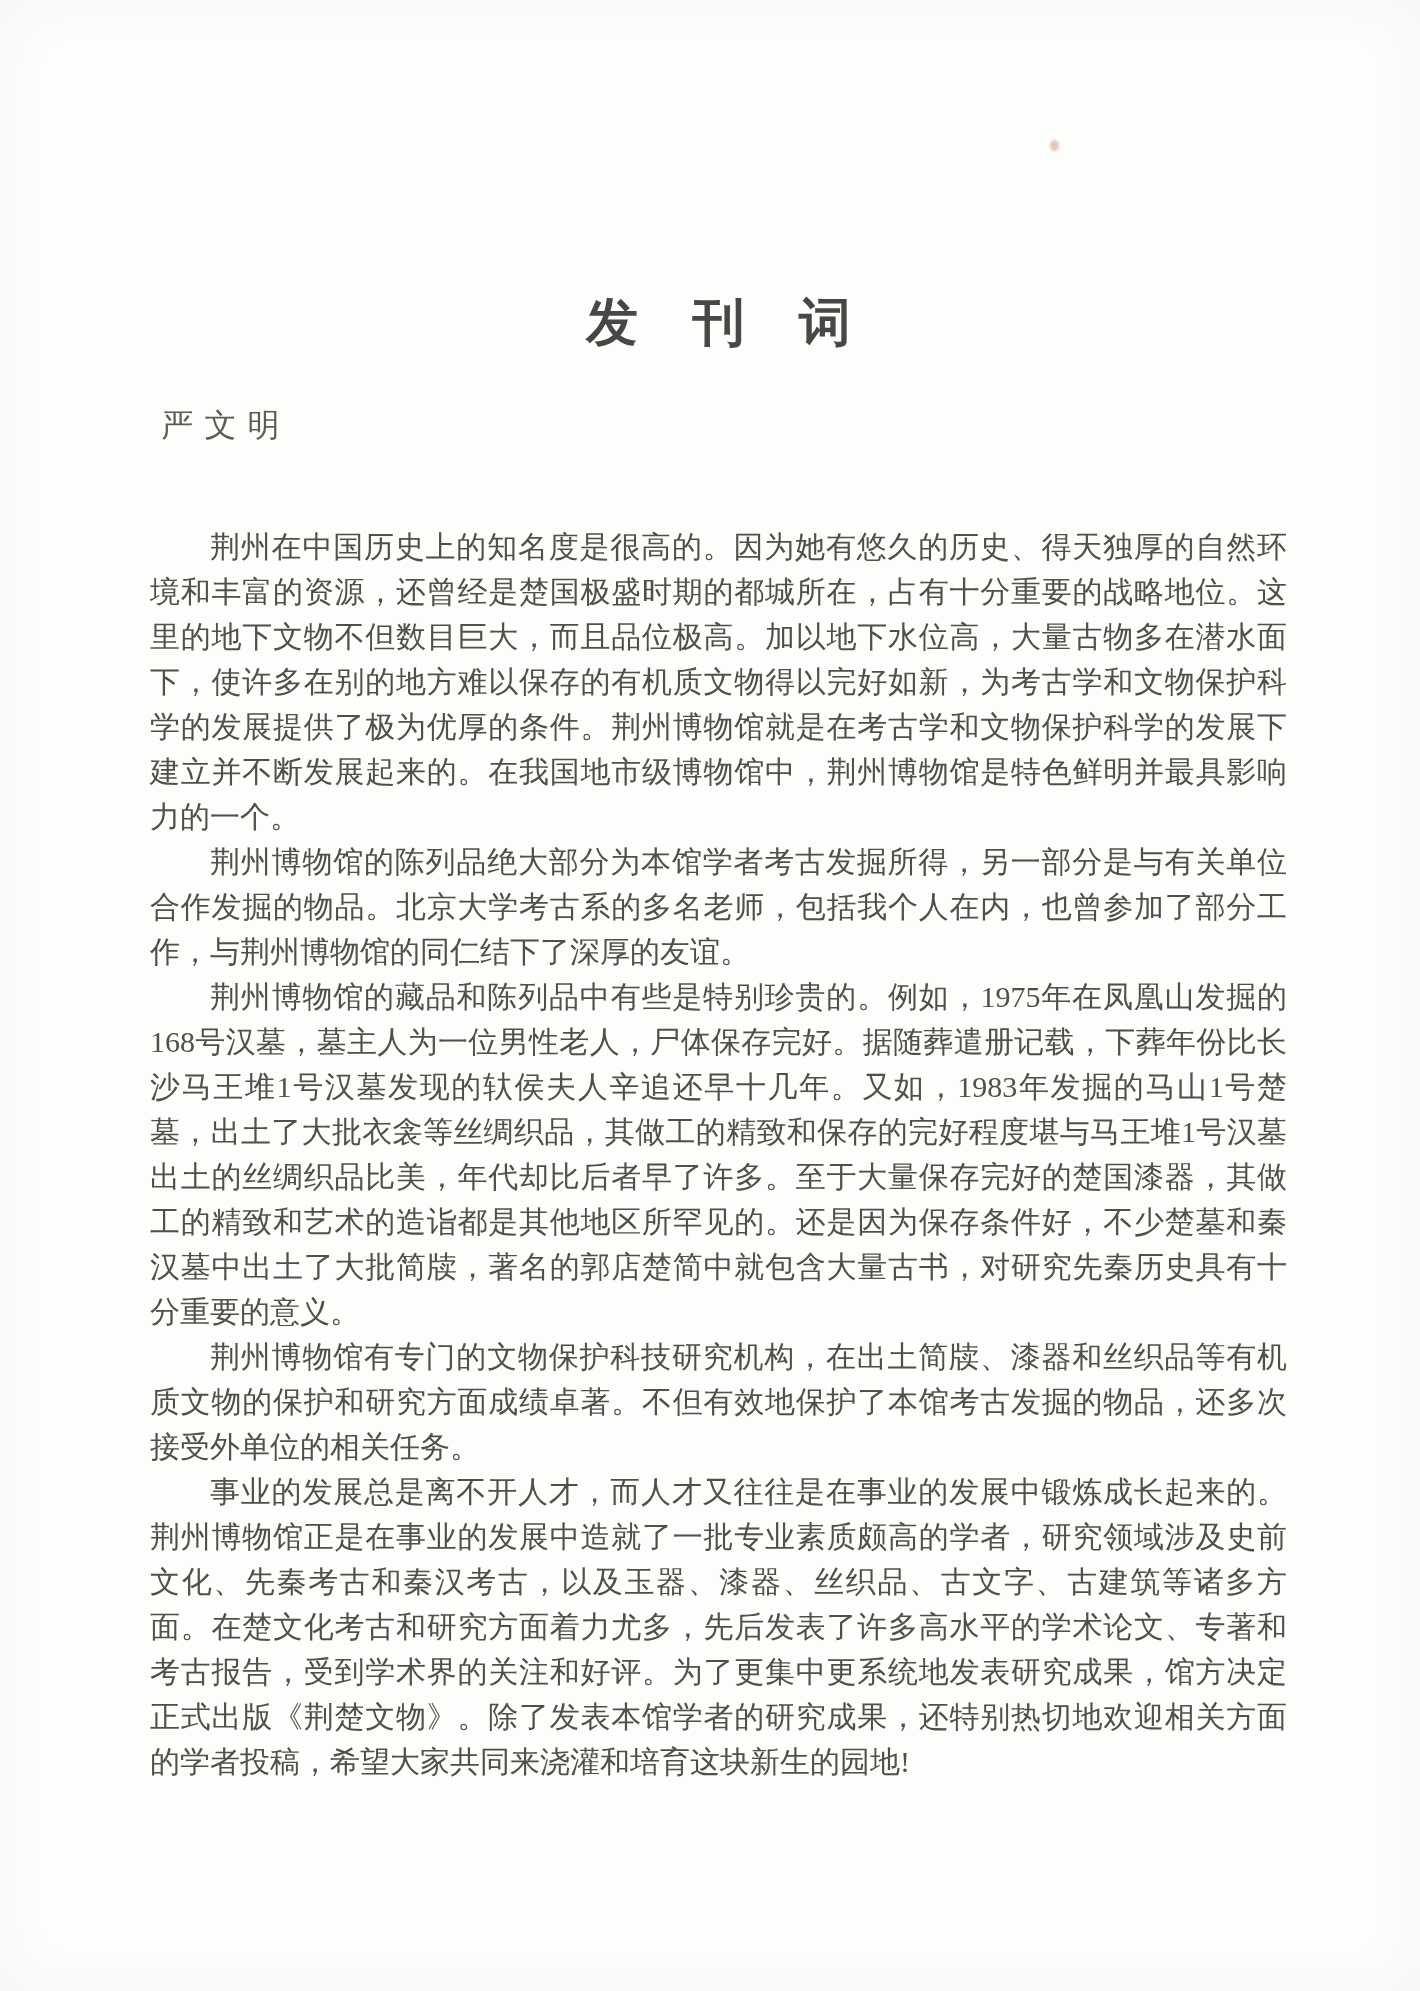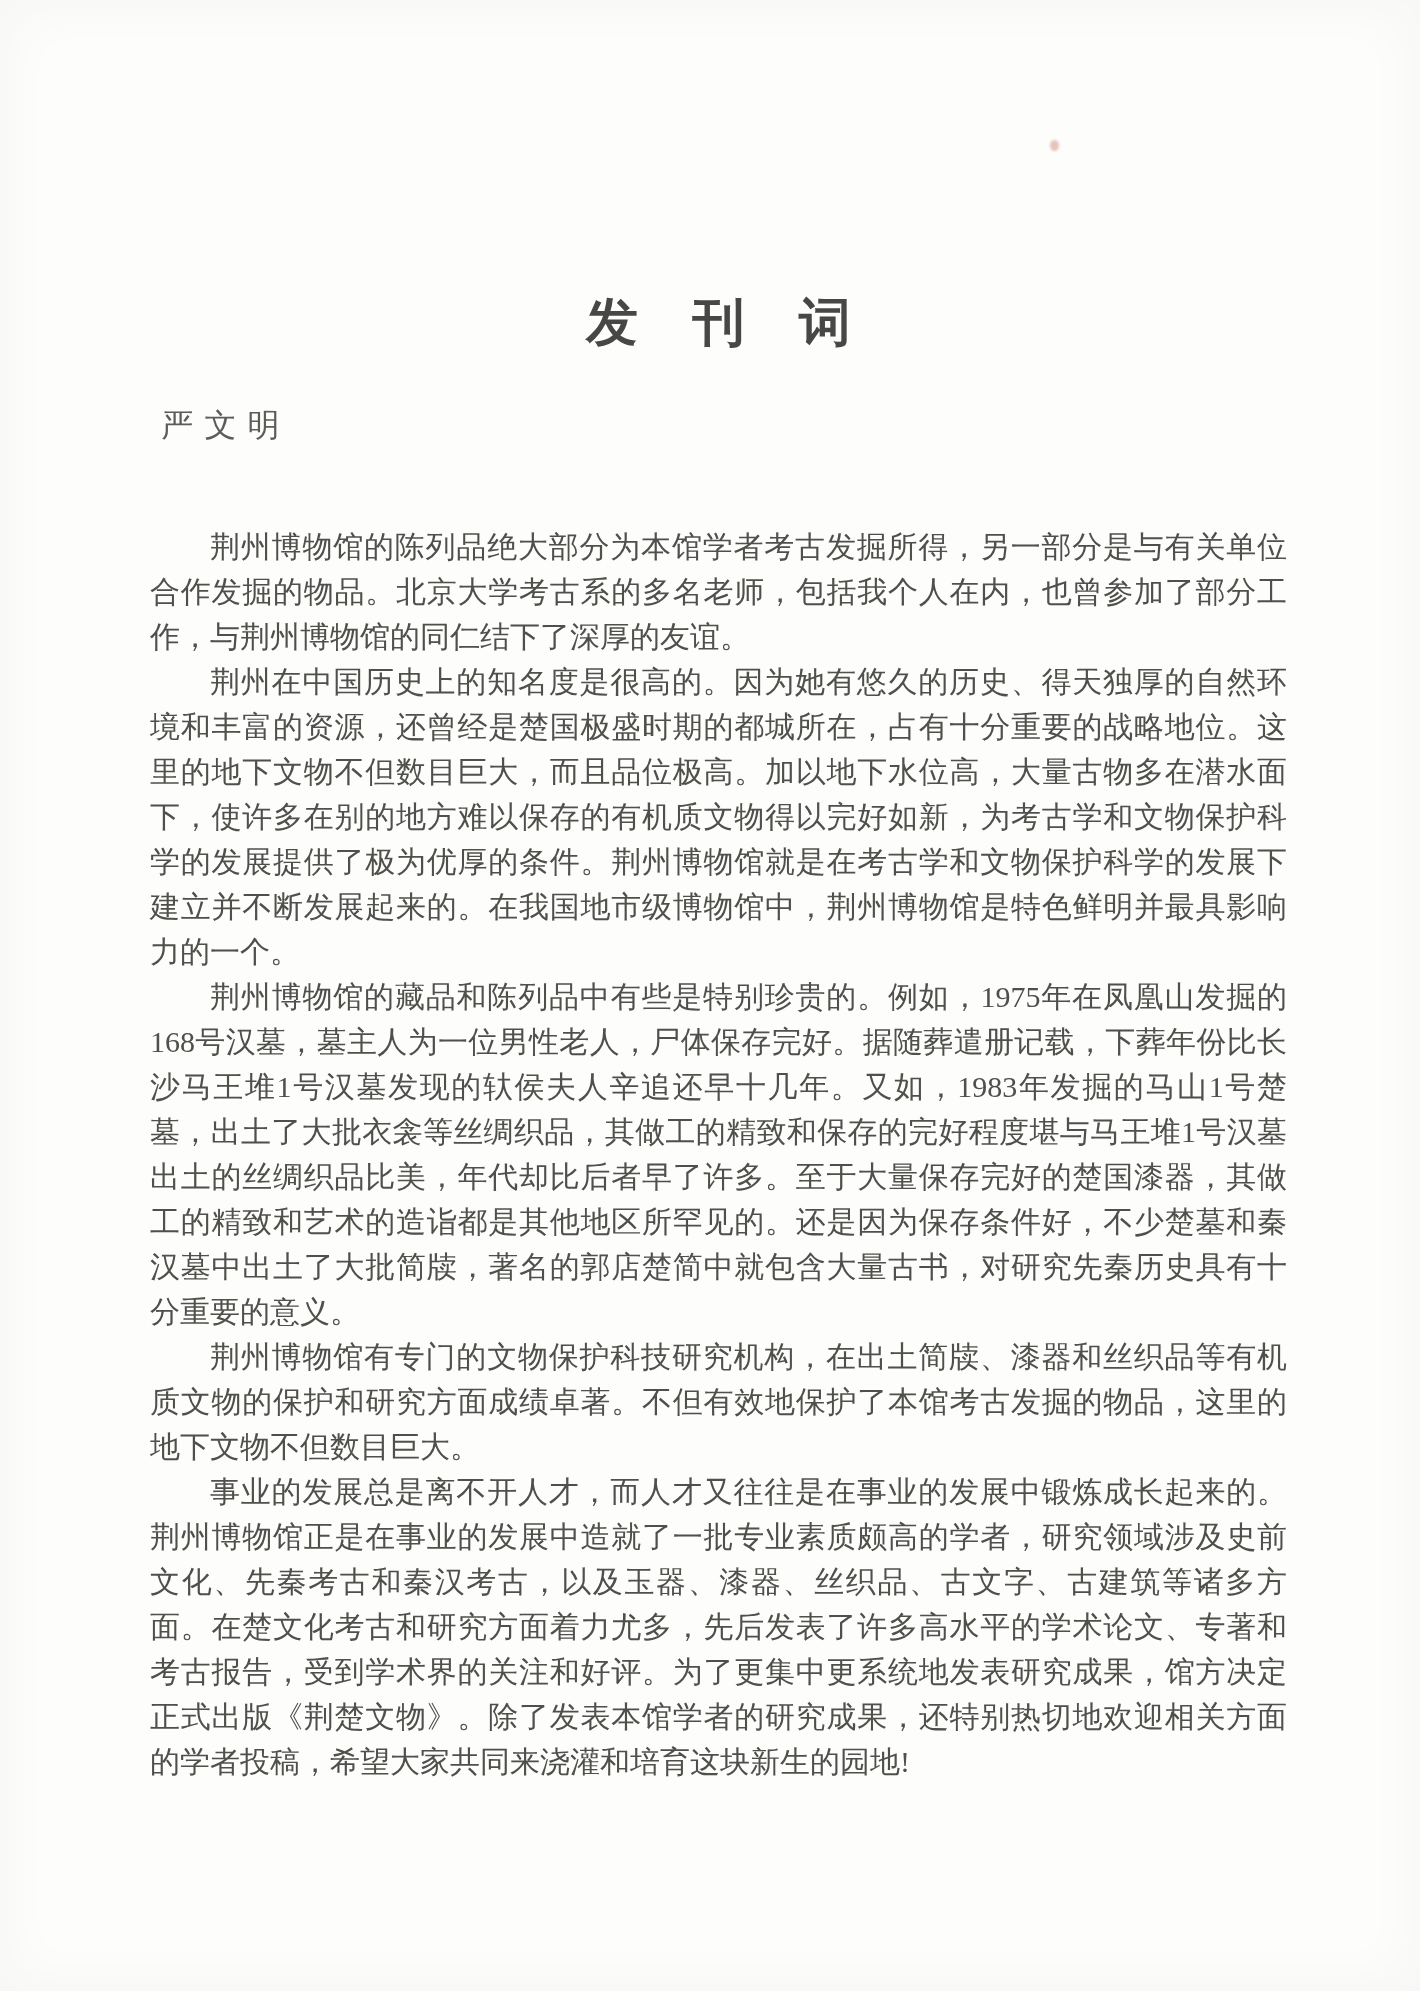--- a/index.html
+++ b/index.html
@@ -85,21 +85,21 @@
 
 <div class="page">
 
   <span class="scan-speck"></span>
 
   <h1 class="doc-title">发刊词</h1>
 
   <div class="doc-author">严文明</div>
 
   <div class="doc-body">
+    <p>荆州在中国历史上的知名度是很高的。因为她有悠久的历史、得天独厚的自然环境和丰富的资源，还曾经是楚国极盛时期的都城所在，占有十分重要的战略地位。这里的地下文物不但数目巨大，而且品位极高。加以地下水位高，大量古物多在潜水面下，使许多在别的地方难以保存的有机质文物得以完好如新，为考古学和文物保护科学的发展提供了极为优厚的条件。荆州博物馆就是在考古学和文物保护科学的发展下建立并不断发展起来的。在我国地市级博物馆中，荆州博物馆是特色鲜明并最具影响力的一个。</p>
     <p>荆州博物馆的陈列品绝大部分为本馆学者考古发掘所得，另一部分是与有关单位合作发掘的物品。北京大学考古系的多名老师，包括我个人在内，也曾参加了部分工作，与荆州博物馆的同仁结下了深厚的友谊。</p>
-    <p>荆州在中国历史上的知名度是很高的。因为她有悠久的历史、得天独厚的自然环境和丰富的资源，还曾经是楚国极盛时期的都城所在，占有十分重要的战略地位。这里的地下文物不但数目巨大，而且品位极高。加以地下水位高，大量古物多在潜水面下，使许多在别的地方难以保存的有机质文物得以完好如新，为考古学和文物保护科学的发展提供了极为优厚的条件。荆州博物馆就是在考古学和文物保护科学的发展下建立并不断发展起来的。在我国地市级博物馆中，荆州博物馆是特色鲜明并最具影响力的一个。</p>
     <p>荆州博物馆的藏品和陈列品中有些是特别珍贵的。例如，1975年在凤凰山发掘的168号汉墓，墓主人为一位男性老人，尸体保存完好。据随葬遣册记载，下葬年份比长沙马王堆1号汉墓发现的轪侯夫人辛追还早十几年。又如，1983年发掘的马山1号楚墓，出土了大批衣衾等丝绸织品，其做工的精致和保存的完好程度堪与马王堆1号汉墓出土的丝绸织品比美，年代却比后者早了许多。至于大量保存完好的楚国漆器，其做工的精致和艺术的造诣都是其他地区所罕见的。还是因为保存条件好，不少楚墓和秦汉墓中出土了大批简牍，著名的郭店楚简中就包含大量古书，对研究先秦历史具有十分重要的意义。</p>
-    <p>荆州博物馆有专门的文物保护科技研究机构，在出土简牍、漆器和丝织品等有机质文物的保护和研究方面成绩卓著。不但有效地保护了本馆考古发掘的物品，这里的地下文物不但数目巨大。</p>
+    <p>荆州博物馆有专门的文物保护科技研究机构，在出土简牍、漆器和丝织品等有机质文物的保护和研究方面成绩卓著。不但有效地保护了本馆考古发掘的物品，还多次接受外单位的相关任务。</p>
     <p>事业的发展总是离不开人才，而人才又往往是在事业的发展中锻炼成长起来的。荆州博物馆正是在事业的发展中造就了一批专业素质颇高的学者，研究领域涉及史前文化、先秦考古和秦汉考古，以及玉器、漆器、丝织品、古文字、古建筑等诸多方面。在楚文化考古和研究方面着力尤多，先后发表了许多高水平的学术论文、专著和考古报告，受到学术界的关注和好评。为了更集中更系统地发表研究成果，馆方决定正式出版《荆楚文物》。除了发表本馆学者的研究成果，还特别热切地欢迎相关方面的学者投稿，希望大家共同来浇灌和培育这块新生的园地!</p>
 
   </div>
 
 </div>
 
 </body></html>

